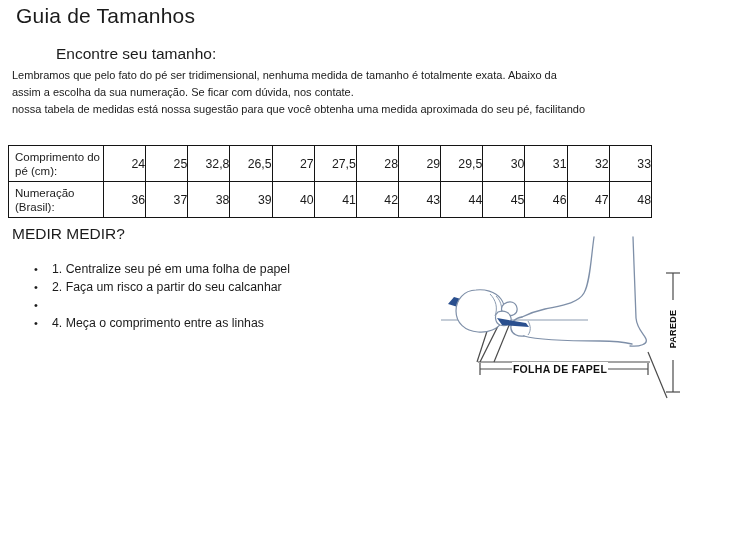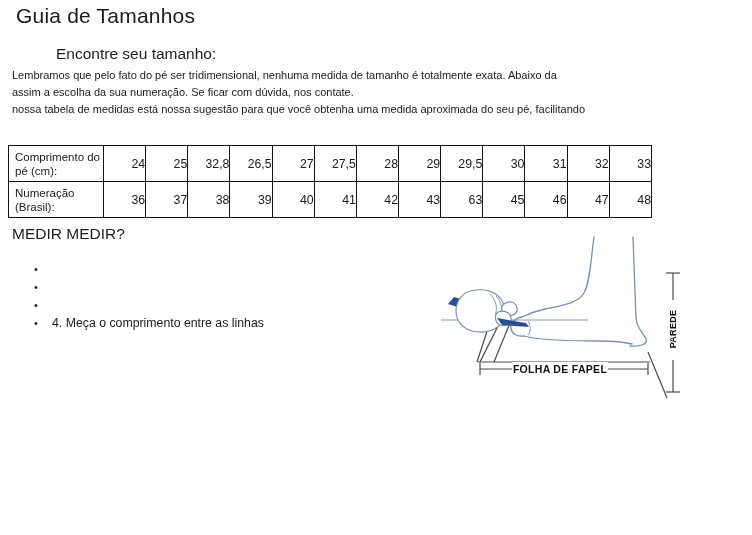--- a/index.html
+++ b/index.html
@@ -109,37 +109,39 @@
       <tr>
         <td class="label-cell">Numeração (Brasil):</td>
         <td class="value-cell">36</td>
         <td class="value-cell">37</td>
         <td class="value-cell">38</td>
         <td class="value-cell">39</td>
         <td class="value-cell">40</td>
         <td class="value-cell">41</td>
         <td class="value-cell">42</td>
         <td class="value-cell">43</td>
-        <td class="value-cell">63</td>
+        <td class="value-cell">44</td>
         <td class="value-cell">45</td>
         <td class="value-cell">46</td>
         <td class="value-cell">47</td>
         <td class="value-cell">48</td>
       </tr>
     </tbody>
 </table>
 
 <div class="section-heading" id="how-to-heading">MEDIR MEDIR?</div>
 
 <ul id="measure-steps">
     <li>
       <span class="bullet">•</span>
+      <span>1. Centralize seu pé em uma folha de papel</span>
     </li>
     <li>
       <span class="bullet">•</span>
+      <span>2. Faça um risco a partir do seu calcanhar</span>
     </li>
     <li>
       <span class="bullet">•</span>
     </li>
     <li>
       <span class="bullet">•</span>
       <span>4. Meça o comprimento entre as linhas</span>
     </li>
   </ul>
 

